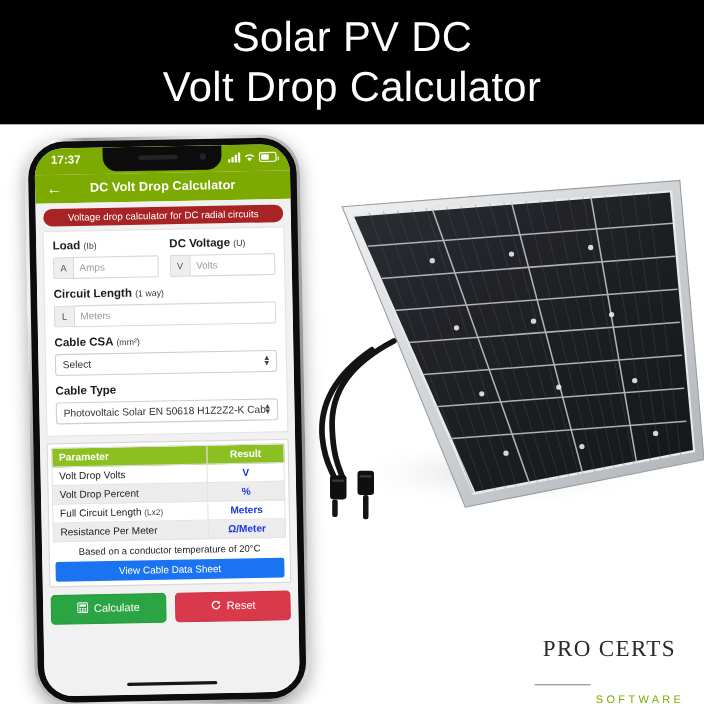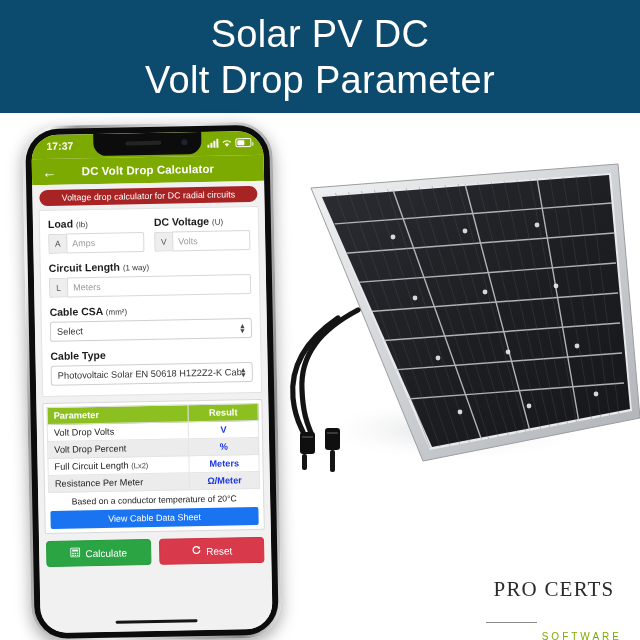--- a/index.html
+++ b/index.html
@@ -7,21 +7,21 @@
     width: 640px; height: 640px;
     font-family: "Liberation Sans", sans-serif;
     background: #ffffff;
     overflow: hidden;
   }
   #page { position: relative; width: 640px; height: 640px; background: #fff; }
 
   
   .banner {
     position: absolute; left: 0; top: 0; width: 640px; height: 113px;
-    background: #0c4a6e;
+    background: #000000;
     display: flex; flex-direction: column;
     align-items: center; justify-content: center;
     color: #ffffff;
   }
   .banner-line {
     font-size: 38px; font-weight: 400; line-height: 46px;
     letter-spacing: 0.3px; white-space: nowrap;
   }
 
   
@@ -198,21 +198,21 @@
     margin-top: 28px;
   }
 </style>
 </head>
 <body>
 
 <div id="page">
 
   <div class="banner">
     <div class="banner-line">Solar PV DC</div>
-    <div class="banner-line">Volt Drop Parameter</div>
+    <div class="banner-line">Volt Drop Calculator</div>
   </div>
 
   <div class="phone">
     <div class="phone-frame"></div>
     <div class="phone-body"></div>
 
     <div class="phone-screen">
 
       <div class="notch">
         <div class="notch-speaker"></div>

